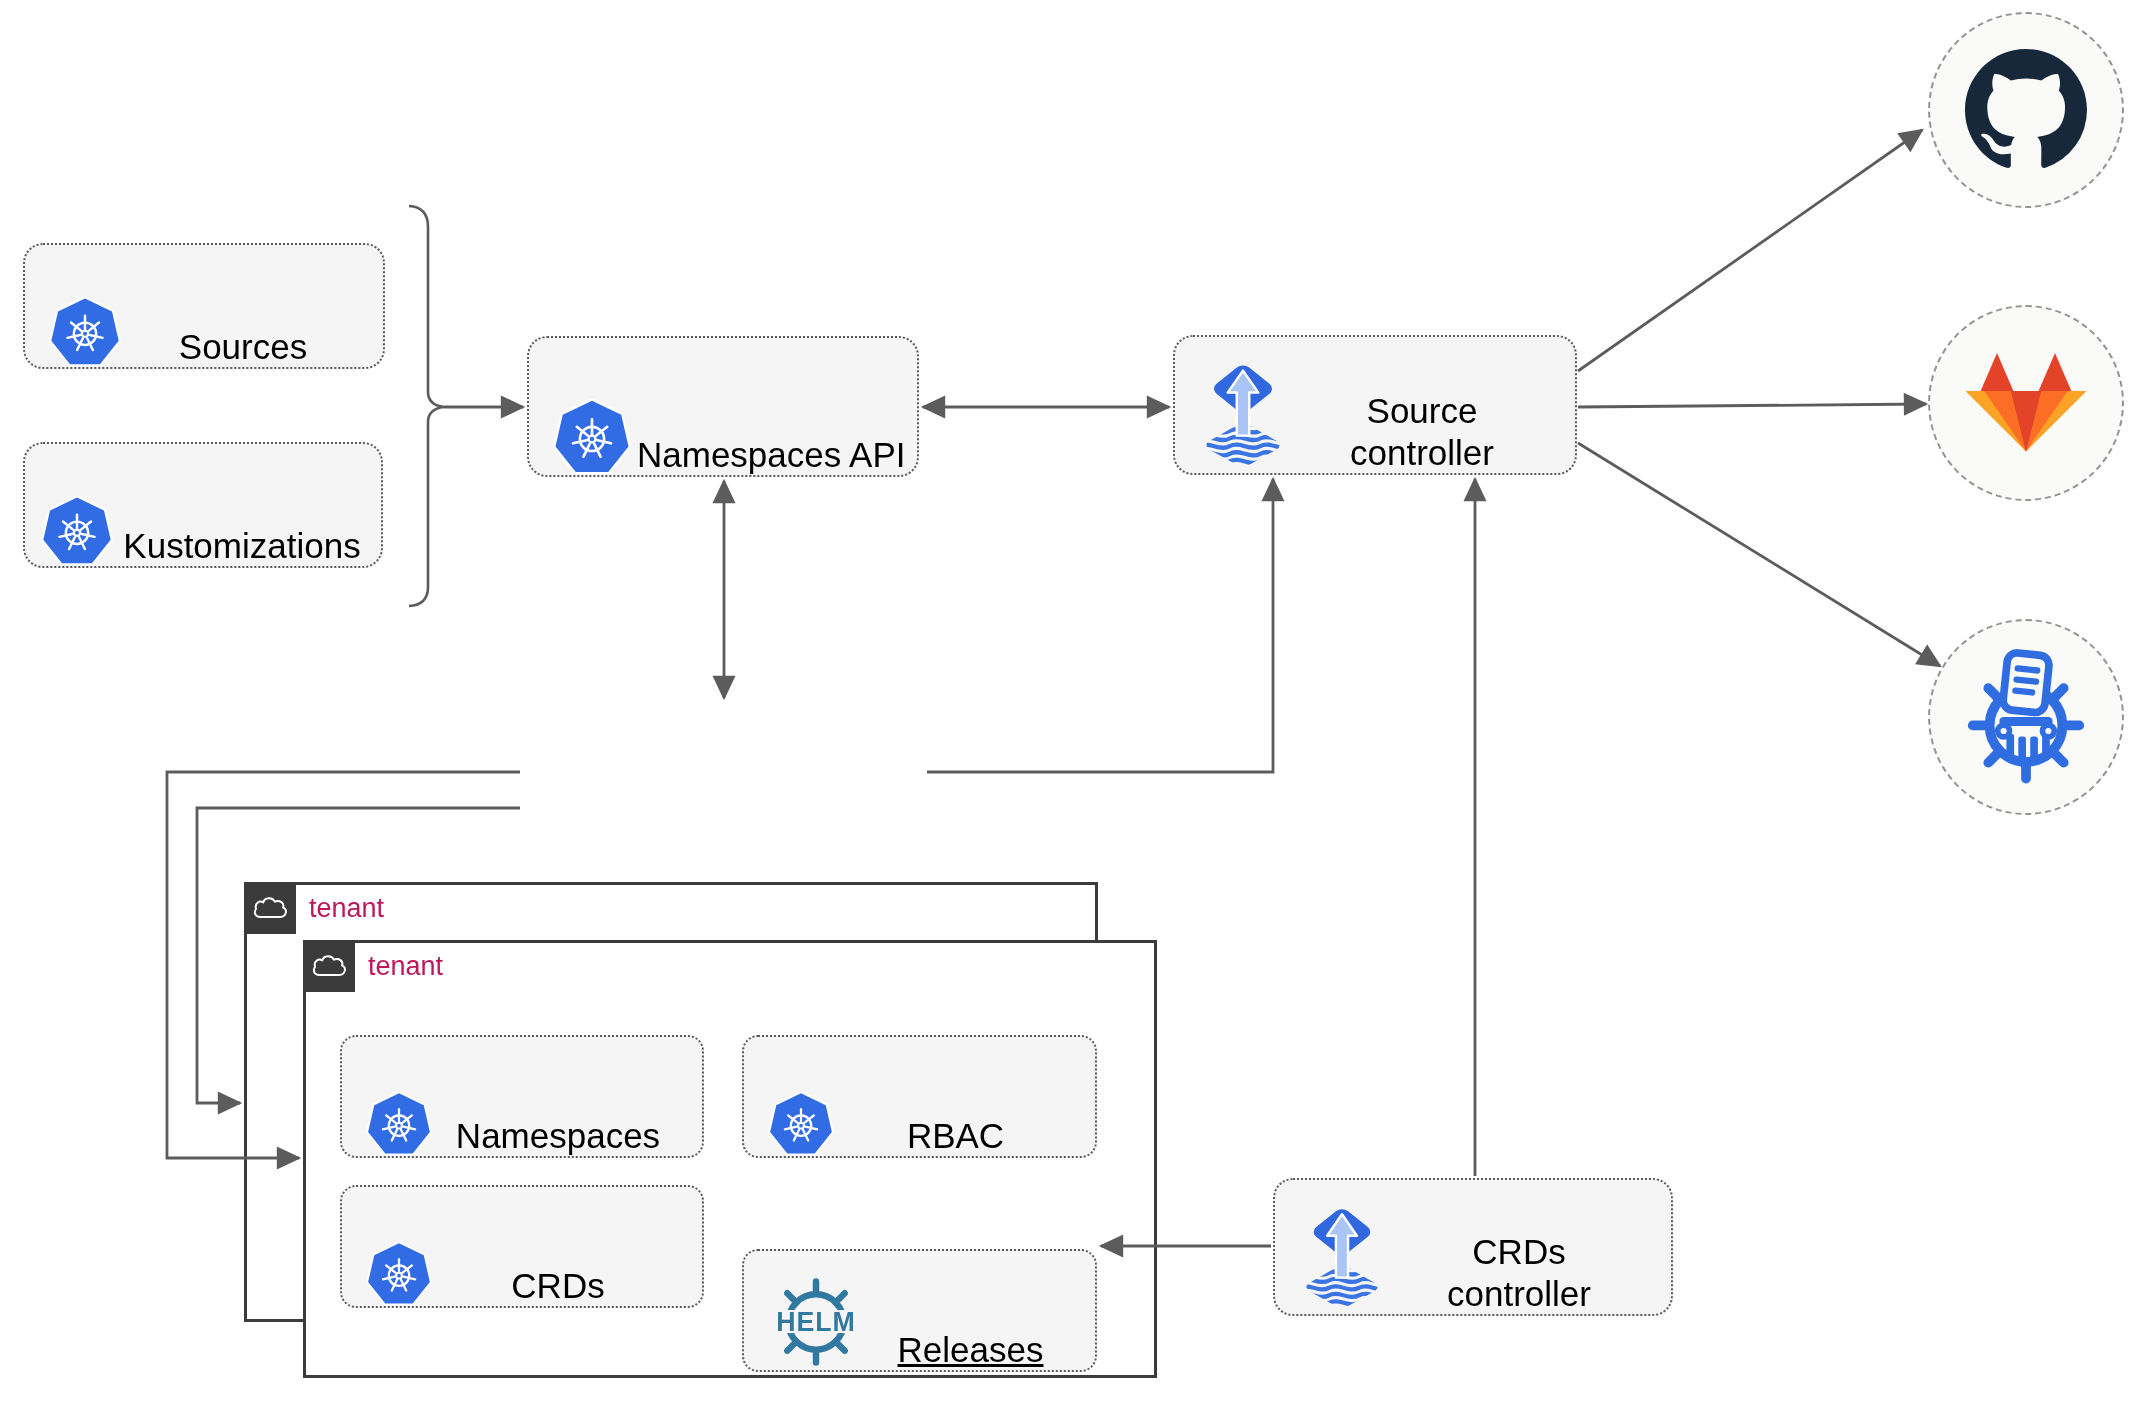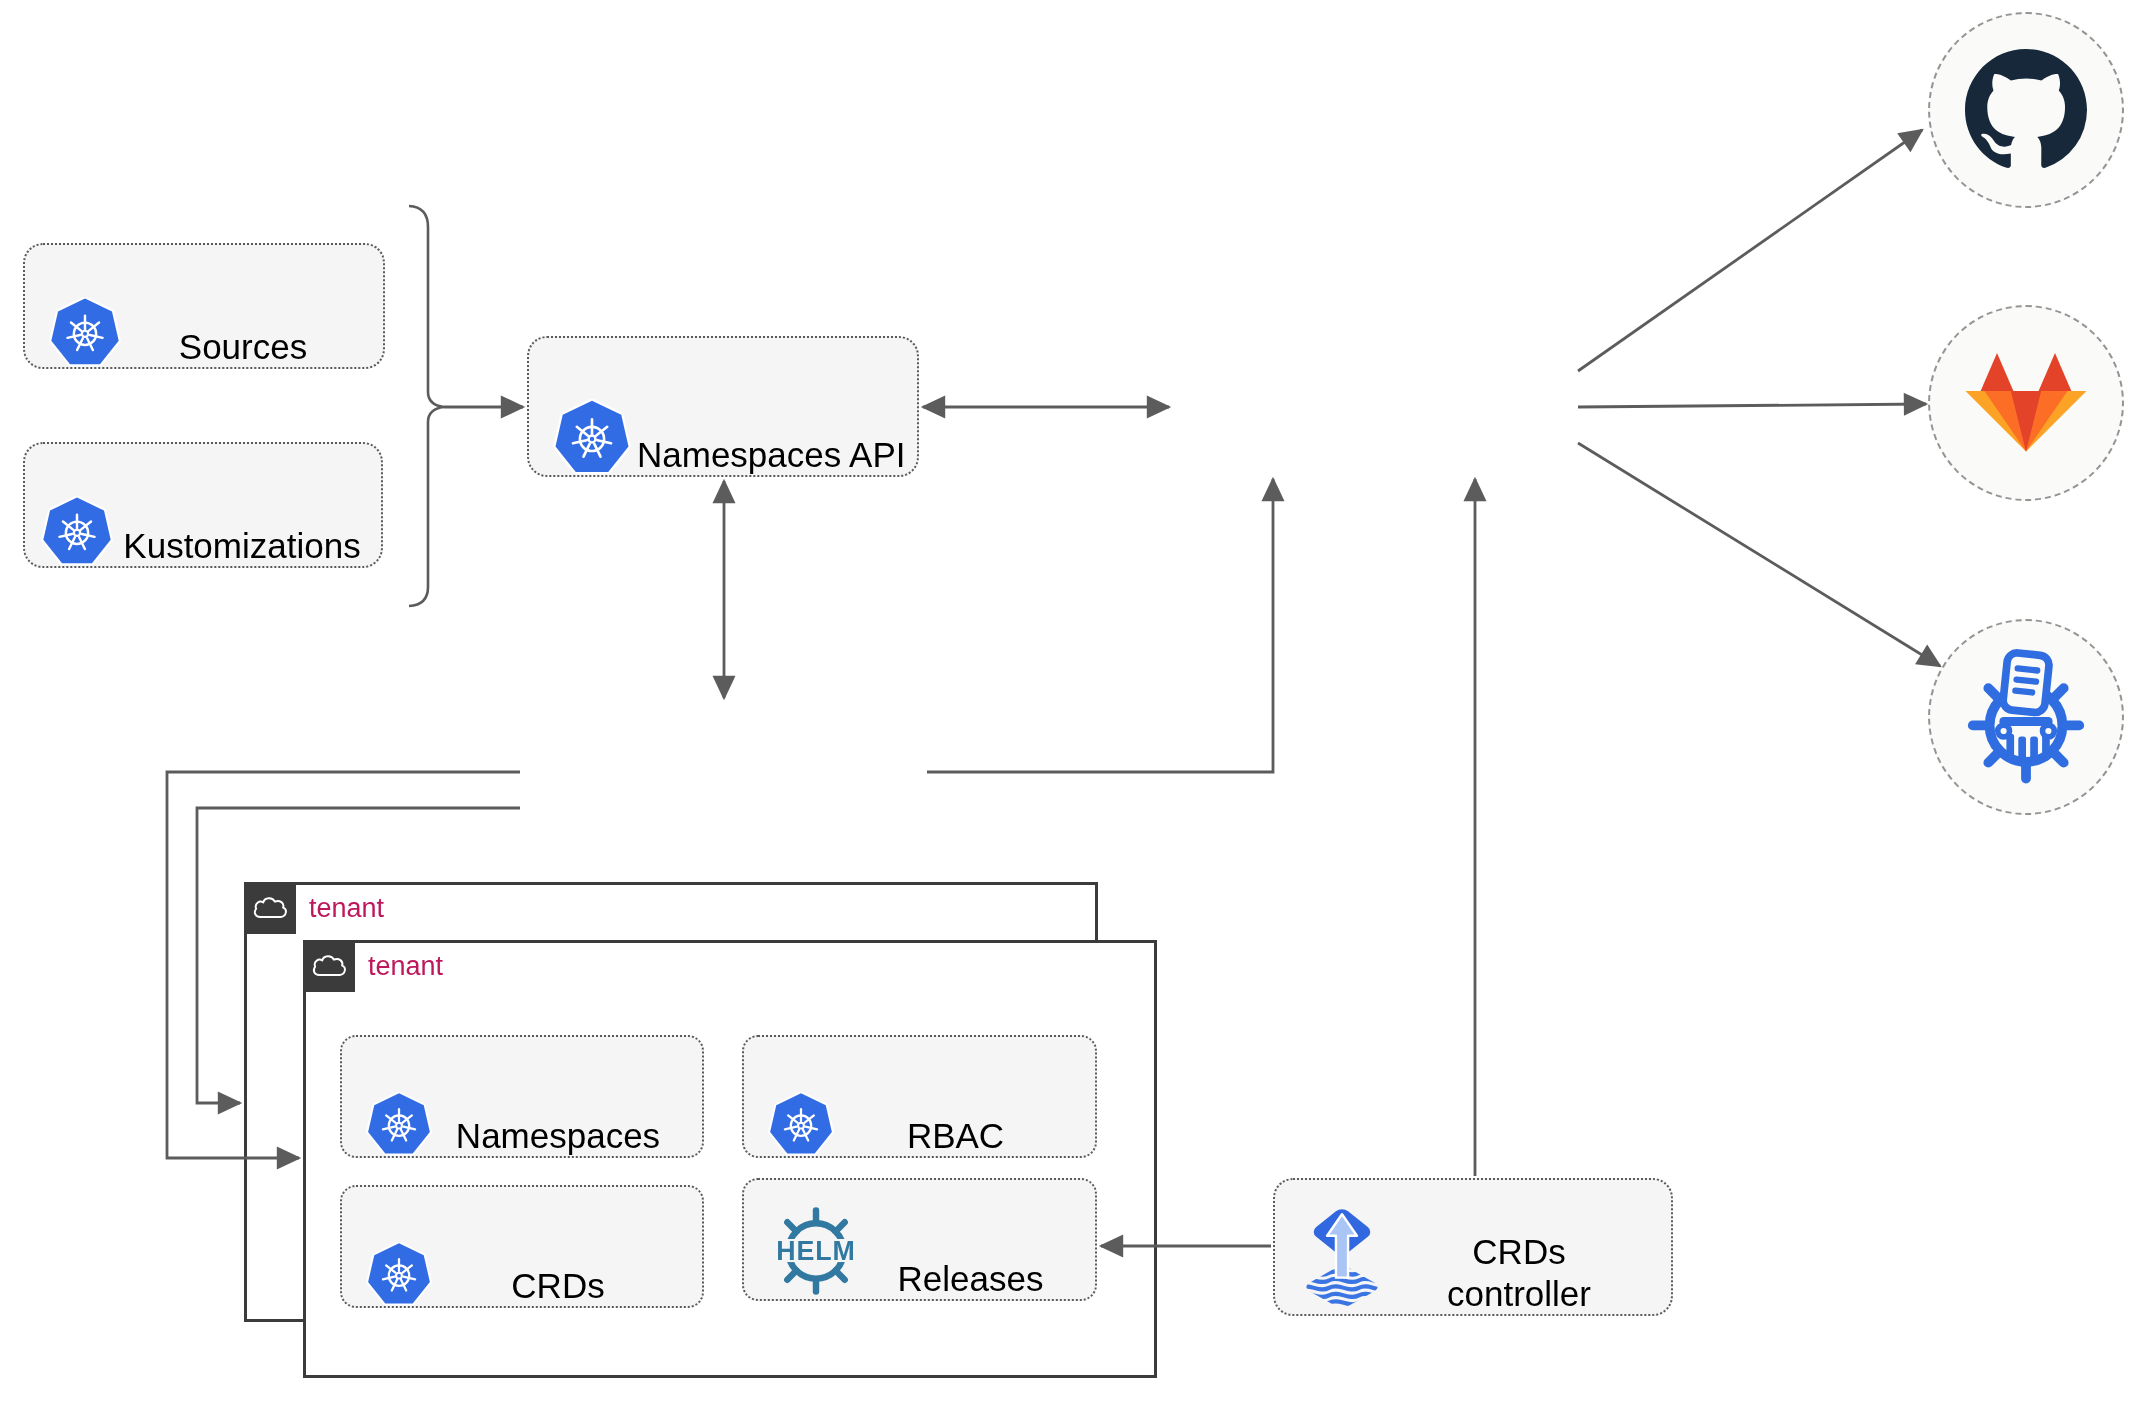--- a/index.html
+++ b/index.html
@@ -205,21 +205,21 @@
     <div class="label nowrap">Namespaces</div>
   </div>
 
   <div class="node inner" style="left:340px;top:1185px;width:364px;height:123px;">
     <svg class="icon" width="66" height="64" viewBox="0 0 100 97">
         <use href="#sym-k8s"></use>
       </svg>
     <div class="label nowrap">CRDs</div>
   </div>
 
-  <div class="node inner" style="left:742px;top:1178px;width:355px;height:123px;">
+  <div class="node inner" style="left:742px;top:1249px;width:355px;height:123px;text-decoration:underline;">
     <svg class="icon" width="96" height="96" viewBox="0 0 104 104">
         <use href="#sym-helm"></use>
       </svg>
     <div class="label nowrap">Releases</div>
   </div>
 
   <svg class="connectors" width="2144" height="1407" viewBox="0 0 2144 1407">
     <path class="brace" d="M409,206 Q428,207 428,227 L428,392 Q428,405 444,407 Q428,409 428,422 L428,587 Q428,605 409,606"></path>
     <path class="edge" d="M444,407 L523,407" marker-end="url(#arrow)"></path>
     <path class="edge" d="M923,407 L1169,407" marker-start="url(#arrow)" marker-end="url(#arrow)"></path>
@@ -248,20 +248,26 @@
     <div class="label nowrap">Kustomizations</div>
   </div>
 
   <div class="node" style="left:527px;top:336px;width:392px;height:141px;">
     <svg class="icon" width="78" height="76" viewBox="0 0 100 97">
         <use href="#sym-k8s"></use>
       </svg>
     <div class="label nowrap">Namespaces API</div>
   </div>
 
+  <div class="node" style="left:1173px;top:335px;width:404px;height:140px;">
+    <svg class="icon" width="88" height="113" viewBox="0 0 92 118">
+        <use href="#sym-flux"></use>
+      </svg>
+    <div class="label wrap">Source controller</div>
+  </div>
 
 
   <div class="node" style="left:1273px;top:1178px;width:400px;height:138px;">
     <svg class="icon" width="86" height="110" viewBox="0 0 92 118">
         <use href="#sym-flux"></use>
       </svg>
     <div class="label wrap">CRDs controller</div>
   </div>
 
   <div class="target" style="left:1928px;top:12px;">

